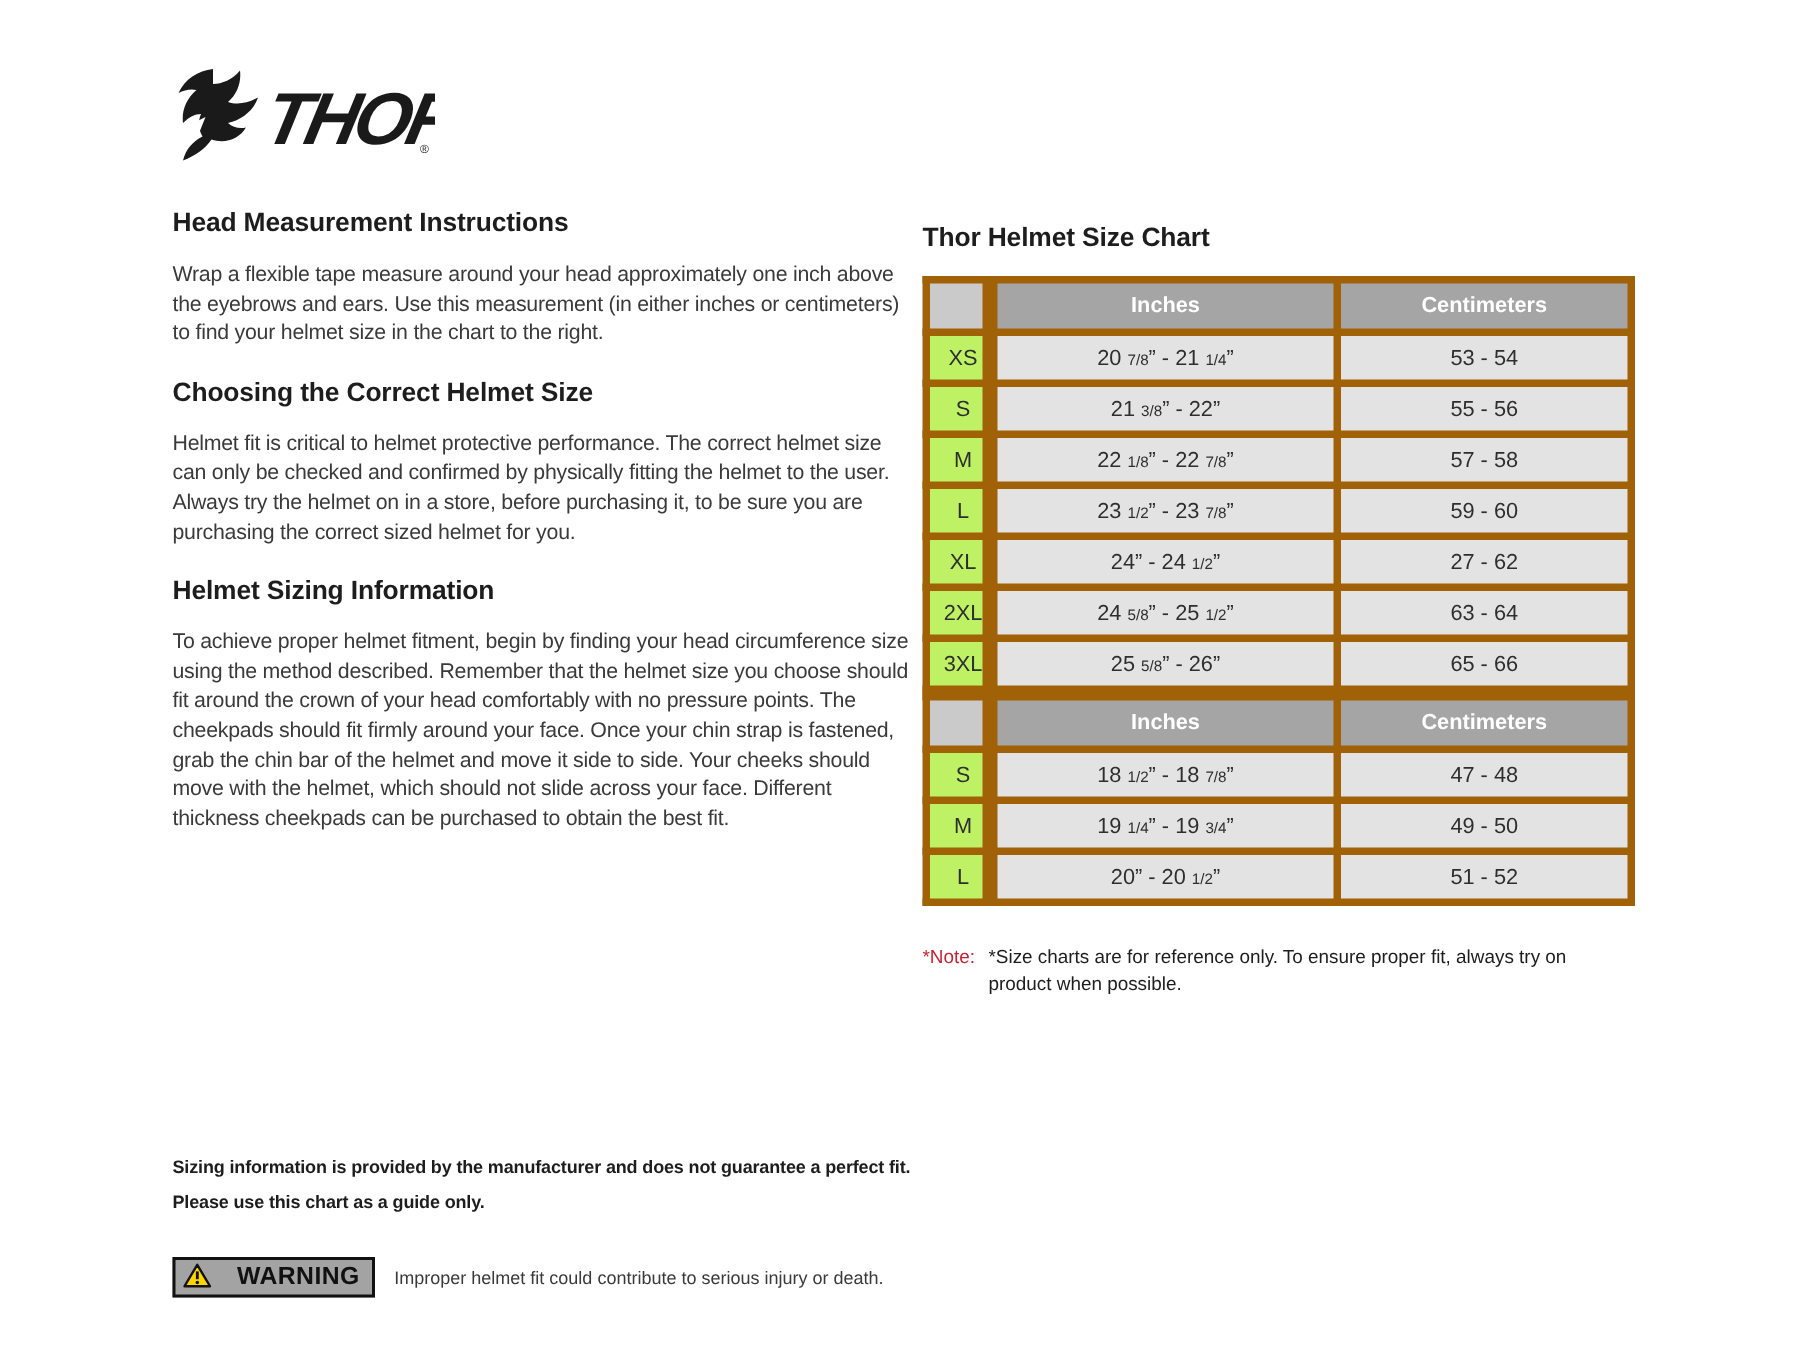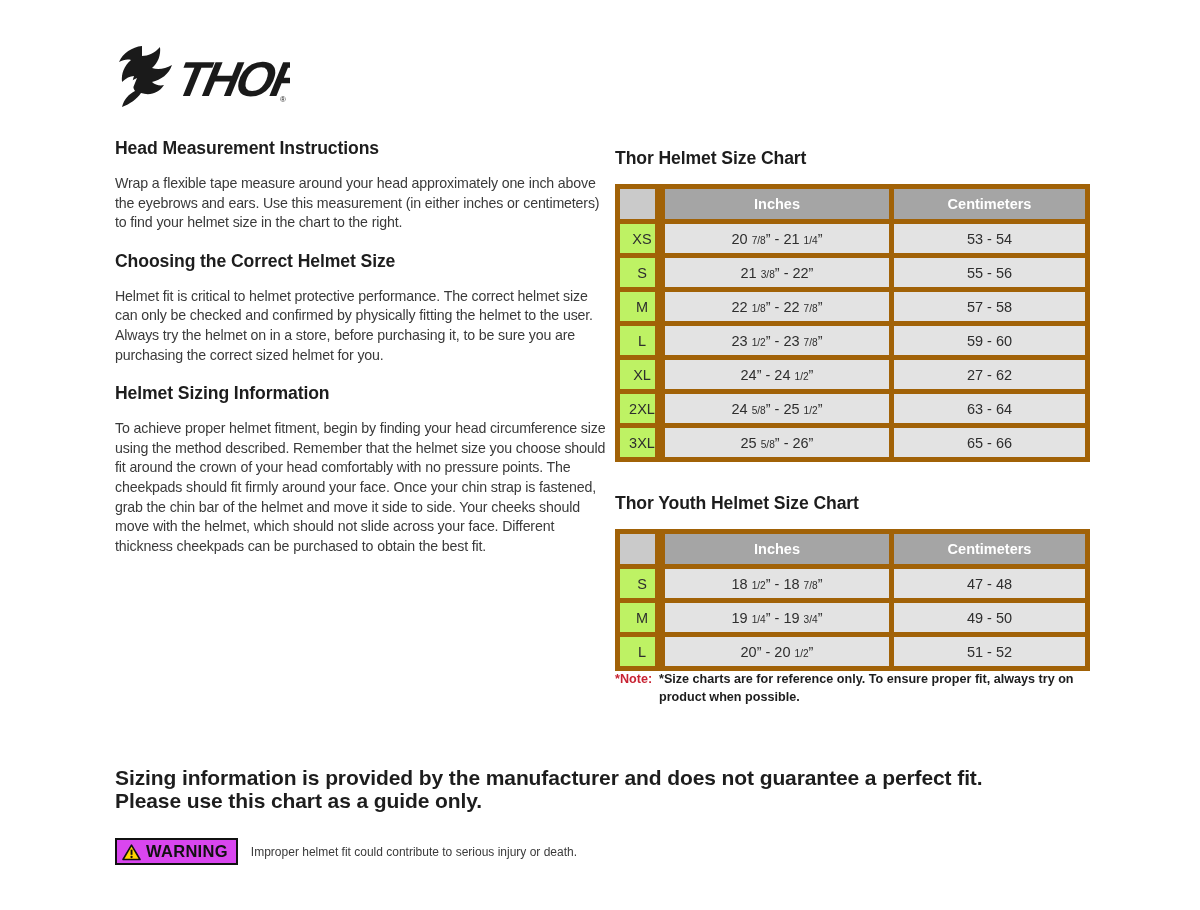--- a/index.html
+++ b/index.html
@@ -64,50 +64,51 @@
   .col-gap  { width: 5px;  }
   .col-in   { width: 229px; }
   .col-cm   { width: 196px; }
   .frac { font-size: 0.70em; }
   #youth-table { margin-bottom: 0; }
   #youth-heading { margin-top: 30px; }
 
   
   .note {
     display: flex;
-    font-weight: bold;
+    margin-top: 26px;
+    font-weight: normal;
     font-size: 12.6px;
     line-height: 17.5px;
   }
   .note-label { color: #c82333; width: 44px; flex: none; }
   .note-text  { color: #1d1d1d; width: 424px; }
 
   
   .disclaimer {
     position: absolute;
     left: 115px; top: 767px;
     font-weight: bold;
-    font-size: 21px;
+    font-size: 12px;
     line-height: 22.5px;
     letter-spacing: -0.1px;
     color: #1d1d1d;
   }
   .warning-row {
     position: absolute;
     left: 115px; top: 838px;
     display: flex;
     align-items: center;
   }
   .warning-box {
     display: flex;
-    align-items: flex-end;
-    gap: 5px;
+    align-items: flex-start;
+    gap: 17px;
     border: 2.5px solid #111111;
     padding: 2px 8px 2px 5px;
-    background: #d946ef;
+    background: #a3a3a3;
   }
   .warning-word {
     font-weight: bold;
     font-size: 16.5px;
     letter-spacing: 0.3px;
     color: #111111;
   }
   .warning-text {
     margin-left: 13px;
     font-size: 12px;
@@ -201,21 +202,20 @@
           </tr>
           <tr>
             <td class="size">3XL</td>
             <td class="gap"></td>
             <td class="in">25 <span class="frac">5/8</span>” - 26”</td>
             <td class="cm">65 - 66</td>
           </tr>
         </tbody>
       </table>
 
-    <div class="section-title chart-title" id="youth-heading">Thor Youth Helmet Size Chart</div>
     <table class="size-table" id="youth-table">
         <thead>
           <tr>
             <th class="corner col-size"></th>
             <th class="gap col-gap"></th>
             <th class="col-in">Inches</th>
             <th class="col-cm">Centimeters</th>
           </tr>
         </thead>
         <tbody>

